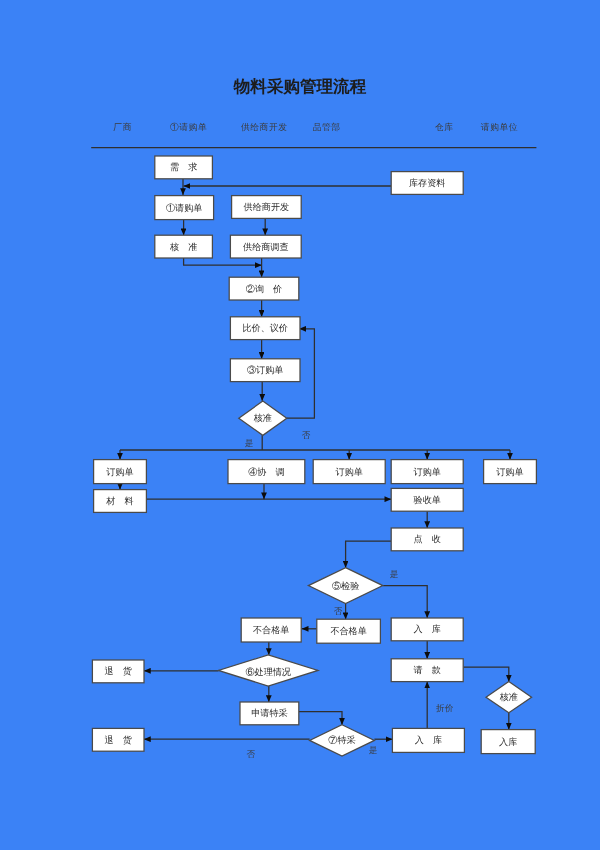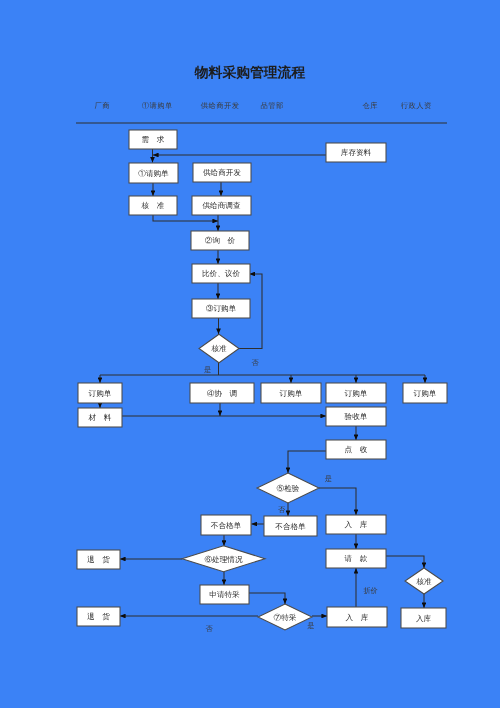--- a/index.html
+++ b/index.html
@@ -25,21 +25,21 @@
 <div id="page">
 
   <div class="title">物料采购管理流程</div>
 
   <div class="lanes">
     <div class="lane" style="left:102px">厂商</div>
     <div class="lane" style="left:157px">①请购单</div>
     <div class="lane" style="left:220px">供给商开发</div>
     <div class="lane" style="left:272px">品管部</div>
     <div class="lane" style="left:370px">仓库</div>
-    <div class="lane" style="left:416px">行政人资</div>
+    <div class="lane" style="left:416px">请购单位</div>
   </div>
 
   <svg class="flow" viewBox="0 0 500 708" xmlns="http://www.w3.org/2000/svg">
     <defs>
       <marker id="ah" markerWidth="6.2" markerHeight="4.8" refX="5.6" refY="2.4" orient="auto" markerUnits="userSpaceOnUse">
         <path d="M0,0 L5.7,2.4 L0,4.8 z" fill="#0d0d0d"></path>
       </marker>
     </defs>
 
     <g id="hrule">

